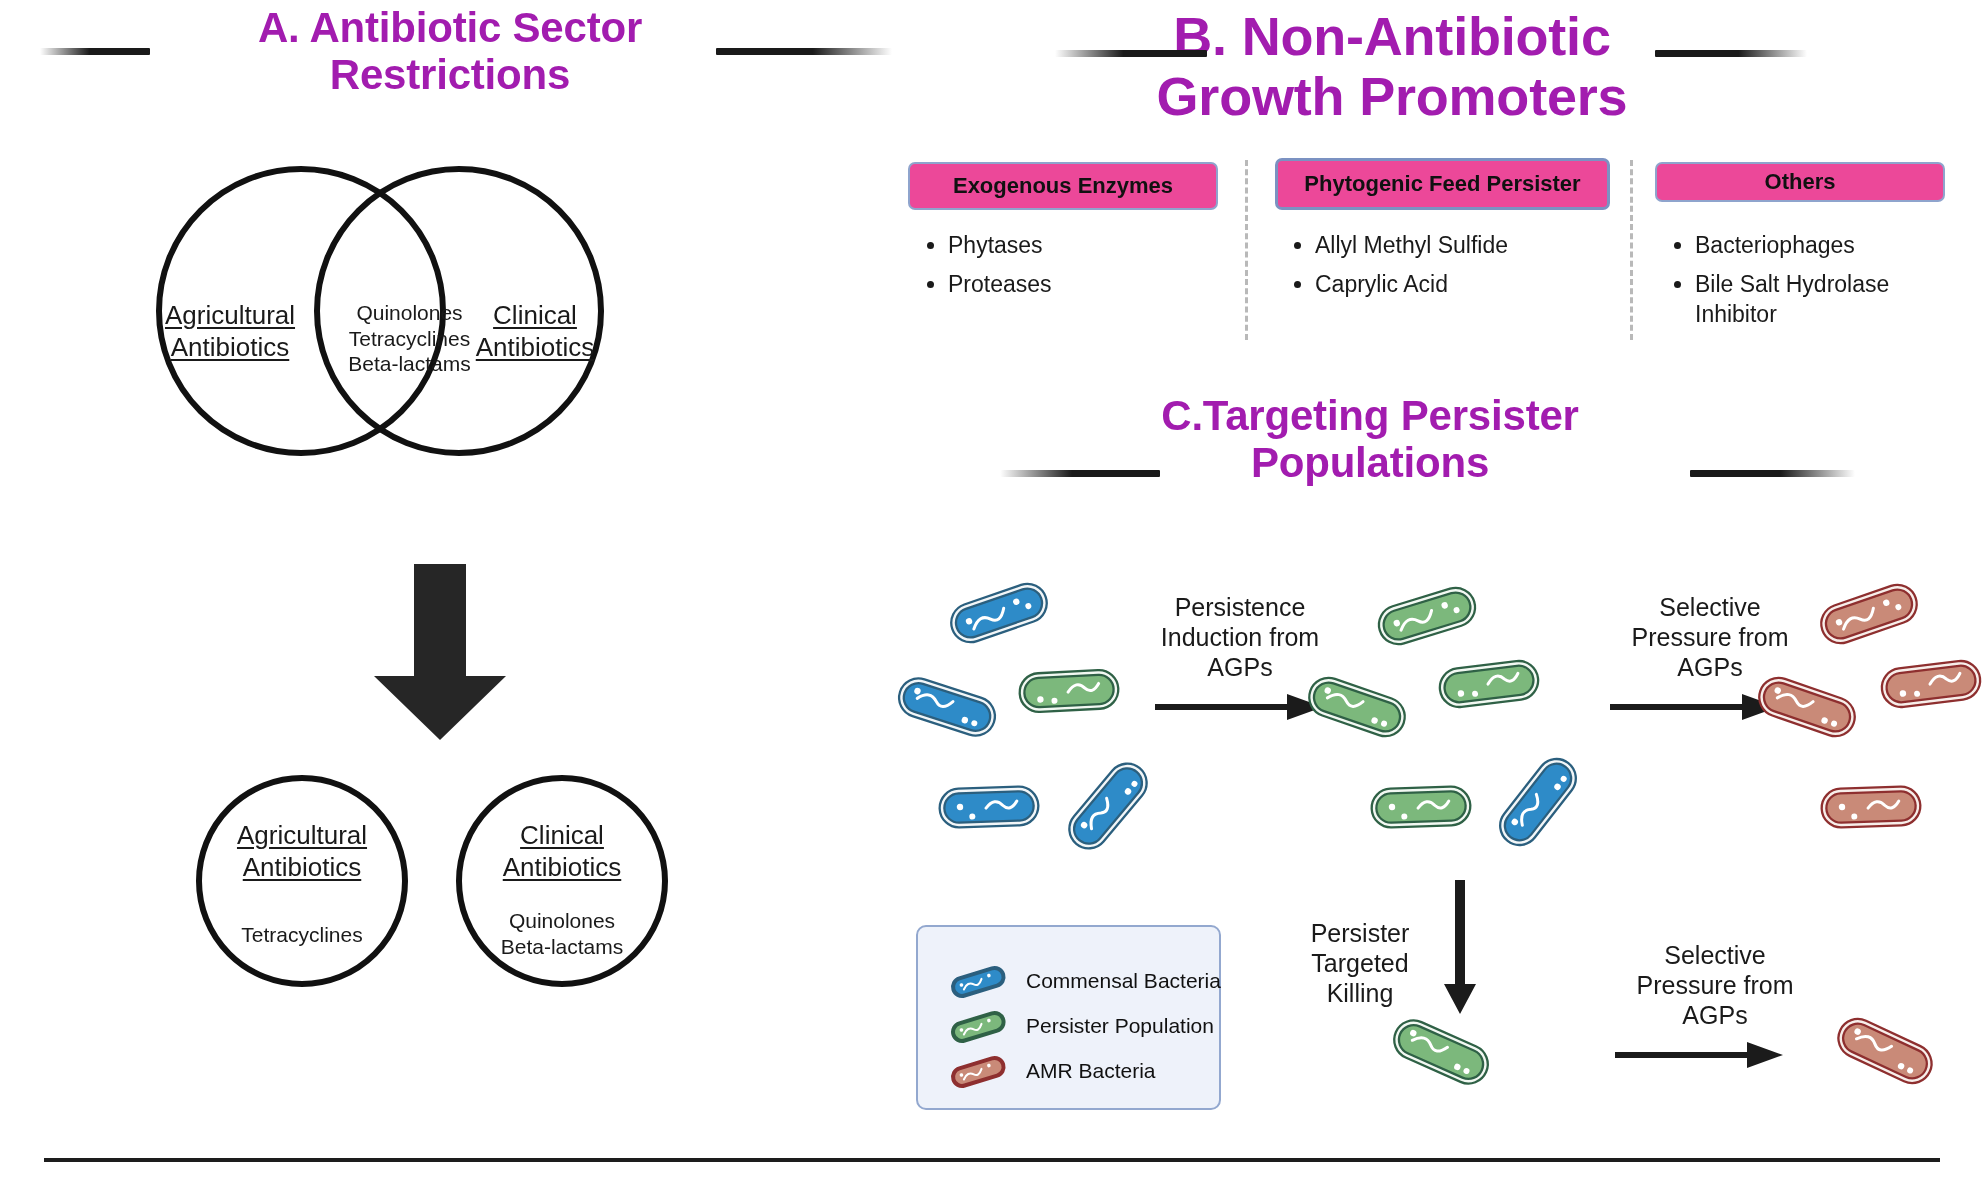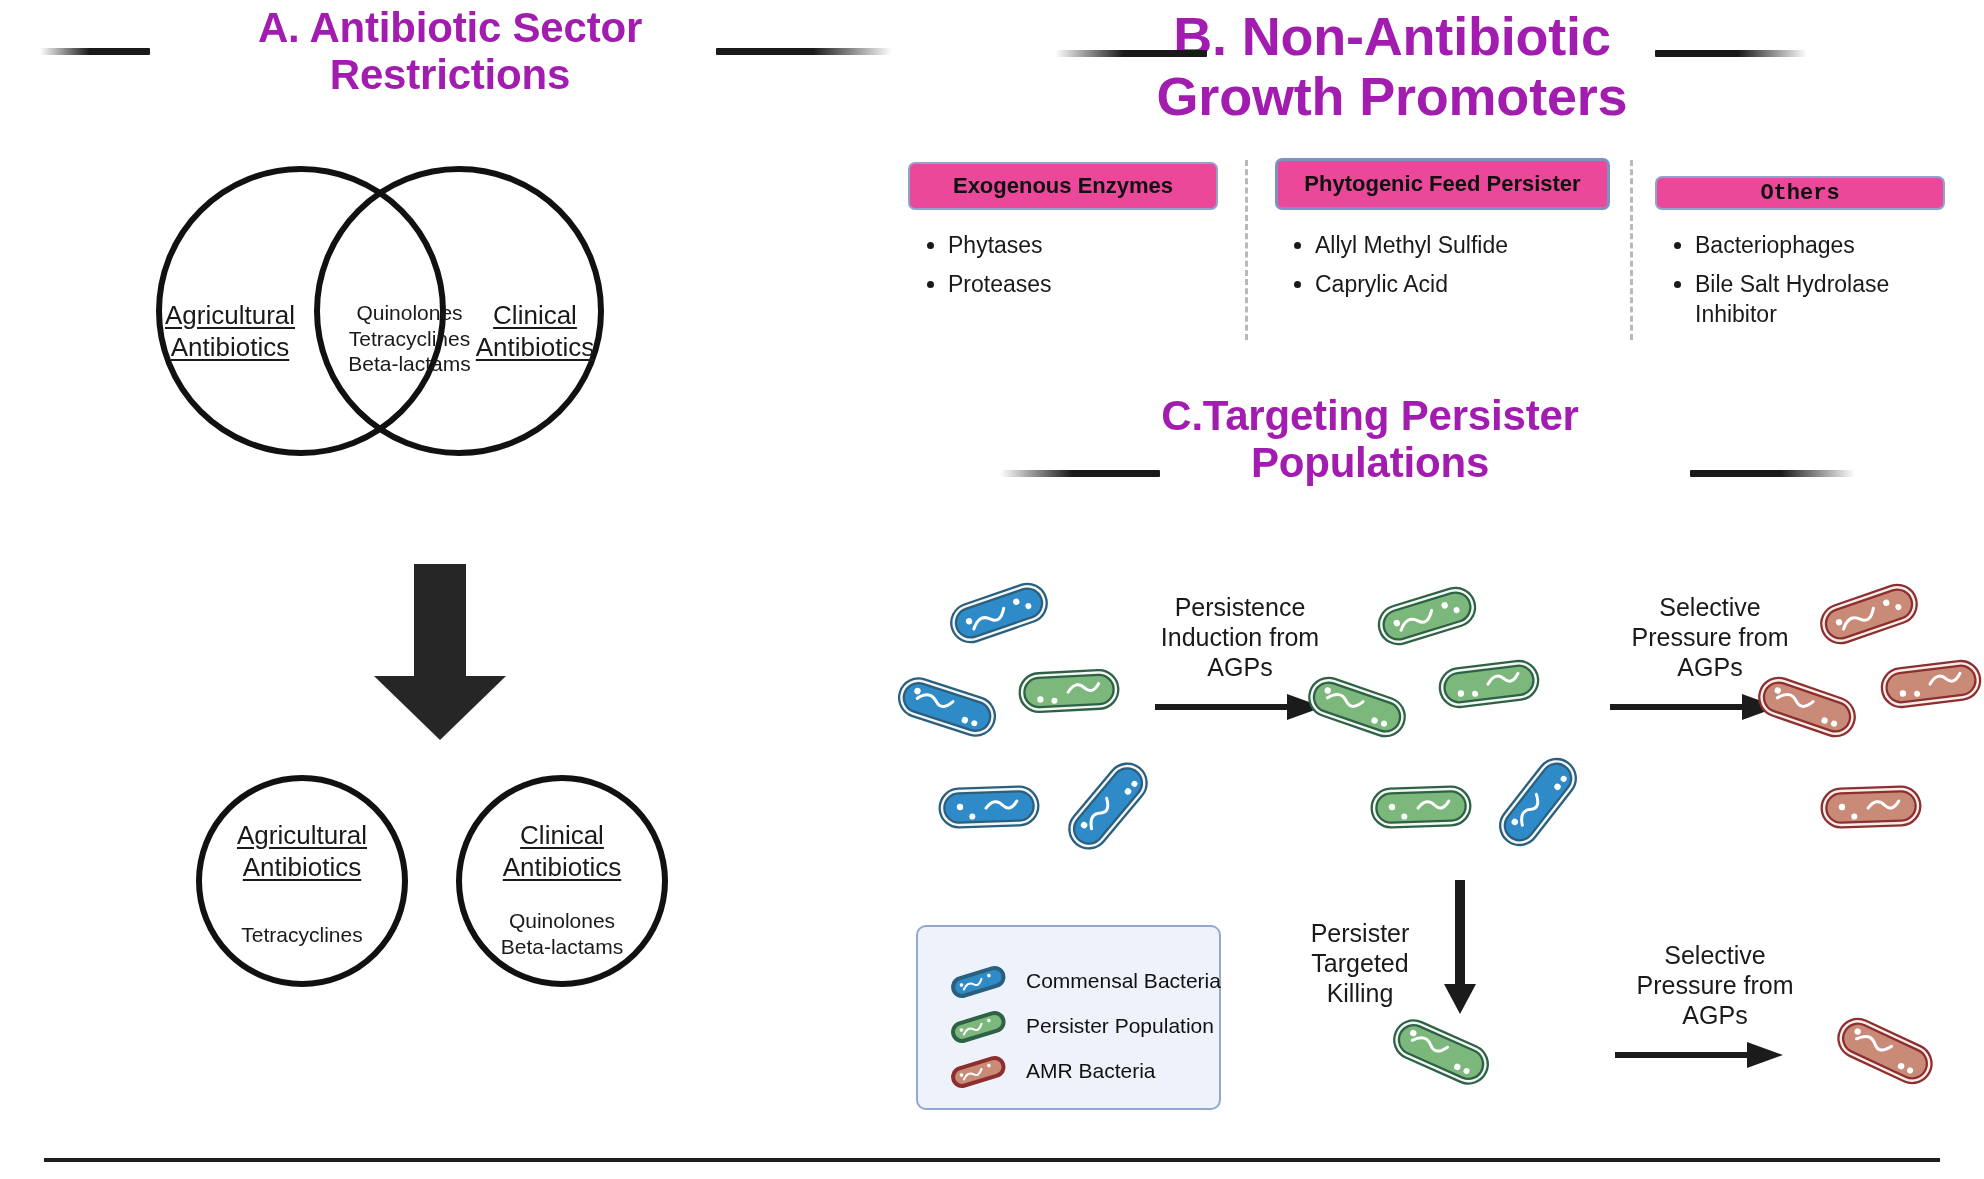--- a/index.html
+++ b/index.html
@@ -131,21 +131,21 @@
 <div class="bbox strong" style="left:1275px;top:158px;width:335px;height:52px;">Phytogenic Feed Persister</div>
 <div class="blist" style="left:1285px;top:222px;width:330px;">
   <ul>
     <li>Allyl Methyl Sulfide</li>
     <li>Caprylic Acid</li>
   </ul>
 </div>
 
 <div class="vdash" style="left:1630px;top:160px;height:180px;"></div>
 
-<div class="bbox" style="left:1655px;top:176px;width:290px;height:34px;font-family:Liberation Mono, monospace;">Others</div>
+<div class="bbox" style="left:1655px;top:162px;width:290px;height:40px;">Others</div>
 <div class="blist" style="left:1665px;top:222px;width:300px;">
   <ul>
     <li>Bacteriophages</li>
     <li>Bile Salt Hydrolase Inhibitor</li>
   </ul>
 </div>
 
 <div class="hdr abs" style="left:1060px;top:392px;width:620px;font-size:42px;">C.Targeting Persister Populations</div>
 <div class="rule left" style="left:1000px;top:470px;width:160px;"></div>
 <div class="rule right" style="left:1690px;top:470px;width:165px;"></div>

